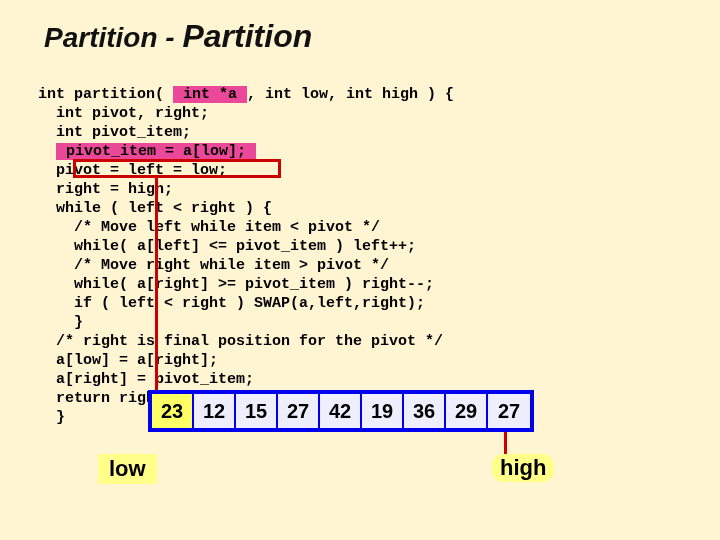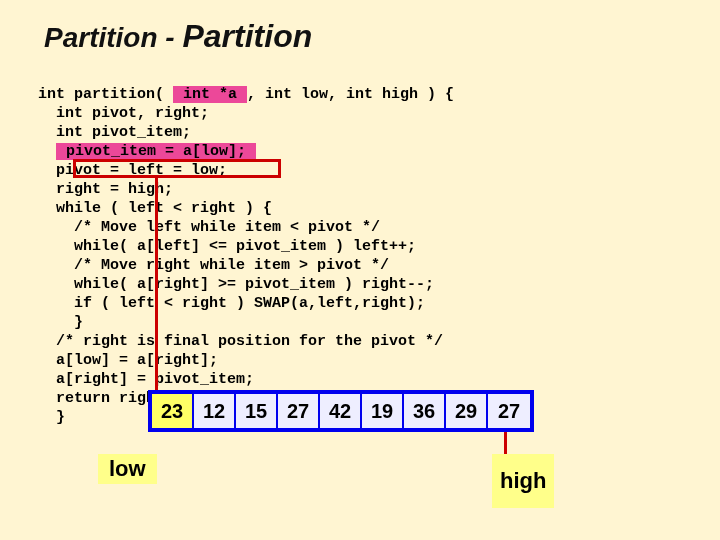--- a/index.html
+++ b/index.html
@@ -151,21 +151,22 @@
     font-weight: bold;
     padding: 2px 11px;
   }
   .label-high {
     position: absolute;
     top: 454px;
     left: 492px;
     background: #ffff8a;
     font-size: 22px;
     font-weight: bold;
-    padding: 14px 8px;
+    padding: 1px 8px;
+    border-radius: 11px;
   }
 </style>
 </head>
 <body>
 
 <div class="slide">
   <div class="title">
     <span>Partition - </span><span class="sub">Partition</span>
   </div>
 

